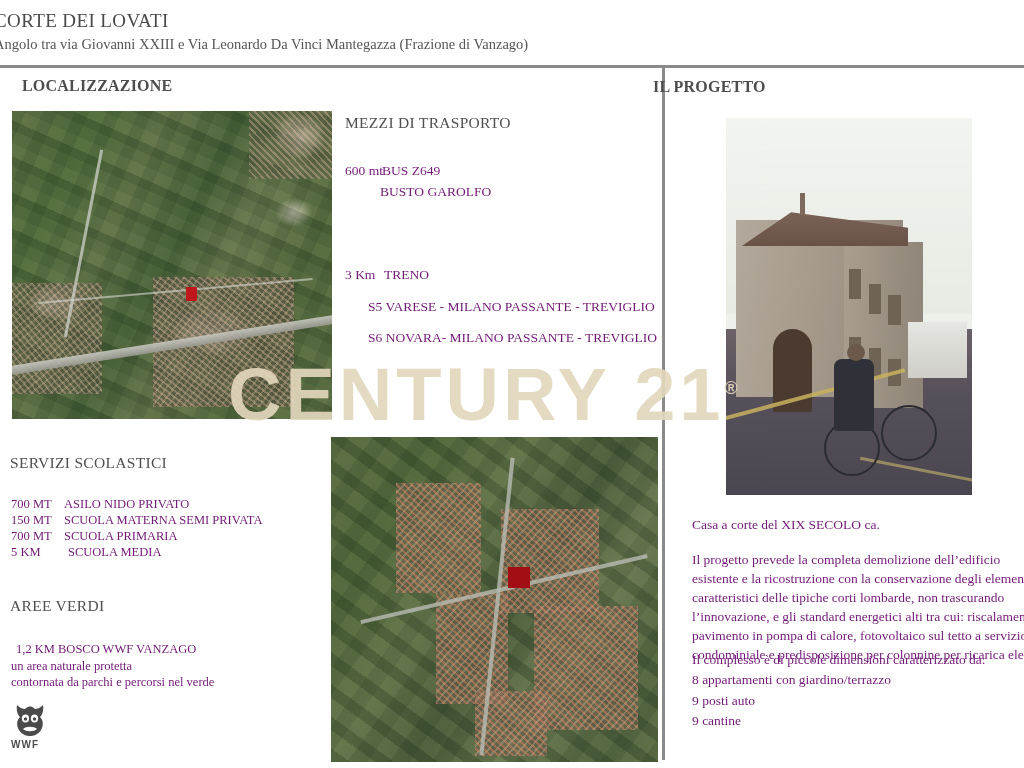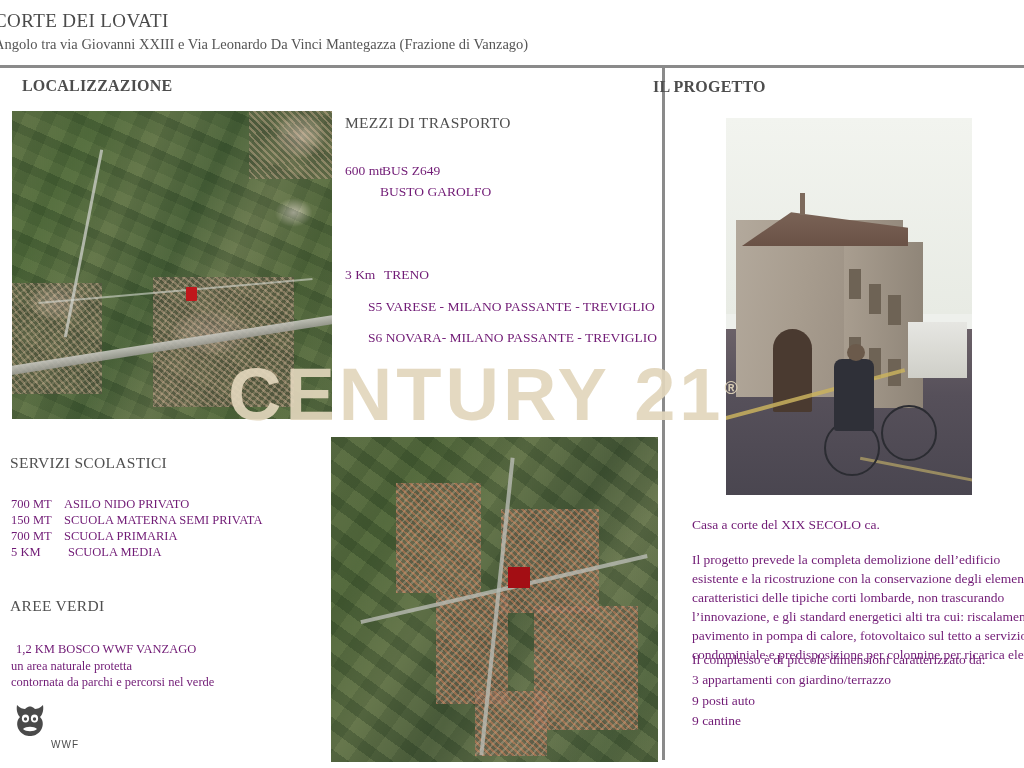--- a/index.html
+++ b/index.html
@@ -215,21 +215,21 @@
     white-space:nowrap;pointer-events:none;
     z-index:5;
   }
   #watermark .reg{font-size:18px;vertical-align:super;letter-spacing:0;}
 
   
   #wwf{position:absolute;left:10px;top:702px;width:52px;height:48px;}
   #wwf .label{
     position:absolute;left:1px;bottom:0;
     font-family:"Liberation Sans", sans-serif;
-    font-size:10px;font-weight:normal;letter-spacing:1px;color:#4d4d4d;margin-left:40px;
+    font-size:10px;font-weight:bold;letter-spacing:1px;color:#4d4d4d;
   }
 </style>
 </head>
 <body>
 
 <div id="page">
 
   <div class="doc-title">CORTE DEI LOVATI</div>
   <div class="doc-subtitle">Angolo tra via Giovanni XXIII e Via Leonardo Da Vinci Mantegazza (Frazione di Vanzago)</div>
   <div class="header-rule"></div>
@@ -336,21 +336,21 @@
 
   <div class="tblock body" style="left:692px;top:550px;line-height:19px;">Il progetto prevede la completa demolizione dell’edificio
 esistente e la ricostruzione con la conservazione degli elementi
 caratteristici delle tipiche corti lombarde, non trascurando
 l’innovazione, e gli standard energetici alti tra cui: riscalamento
 pavimento in pompa di calore, fotovoltaico sul tetto a servizio
 condominiale e predisposizione per colonnine per ricarica elettr</div>
 
   <div class="tblock body" style="left:692px;top:650px;">Il complesso è di piccole dimensioni caratterizzato da:</div>
 
-  <div class="tblock body" style="left:692px;top:670px;">3 appartamenti con giardino/terrazzo</div>
+  <div class="tblock body" style="left:692px;top:670px;">8 appartamenti con giardino/terrazzo</div>
   <div class="tblock body" style="left:692px;top:691px;">9 posti auto</div>
   <div class="tblock body" style="left:692px;top:711px;">9 cantine</div>
 
   <div id="watermark">
     <span>CENTURY 21</span><span class="reg">®</span>
   </div>
 
 </div>
 
 </body></html>

